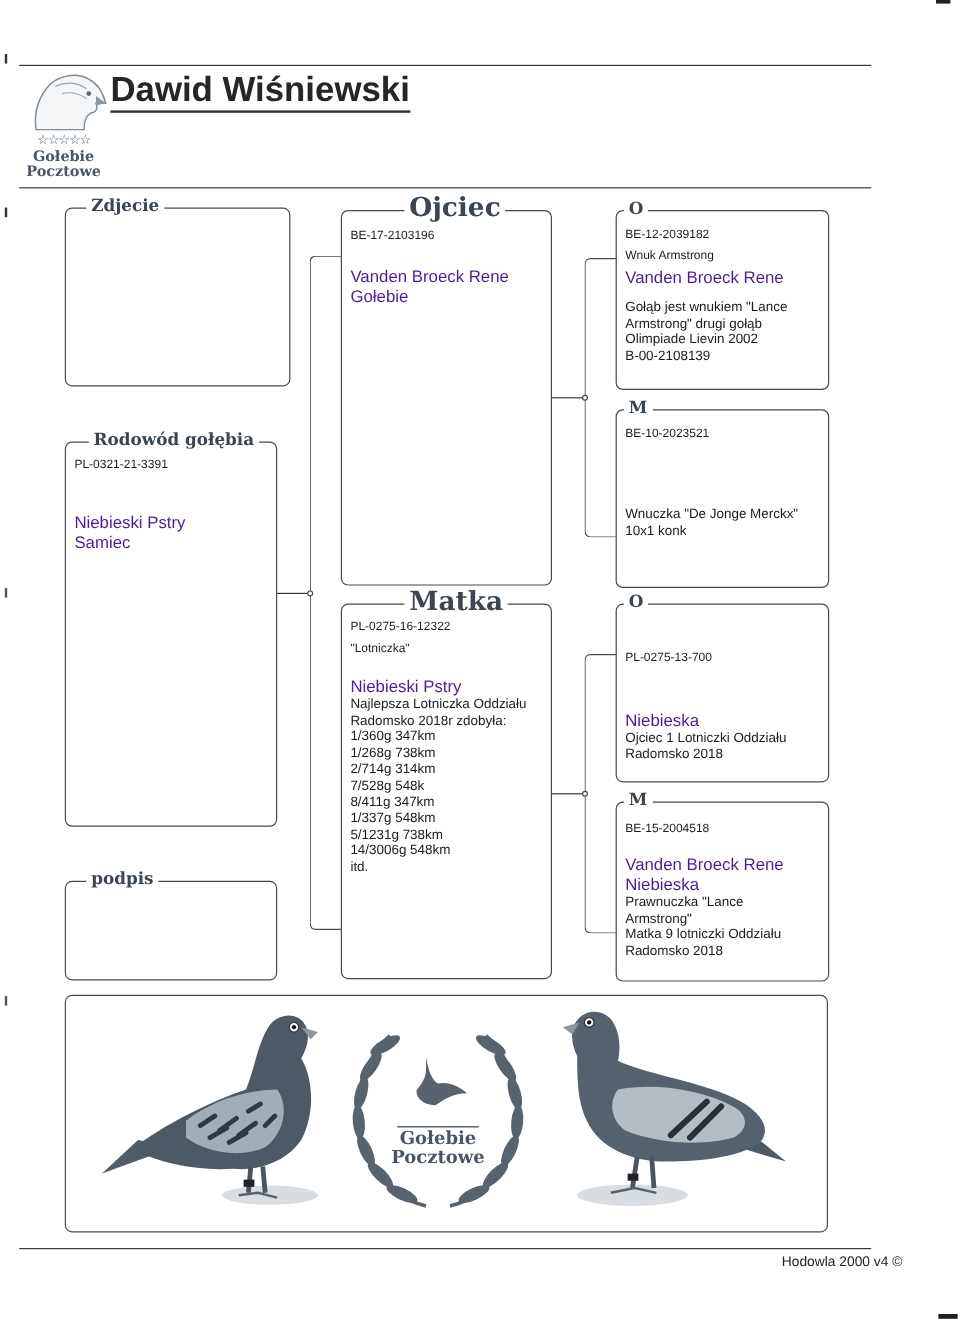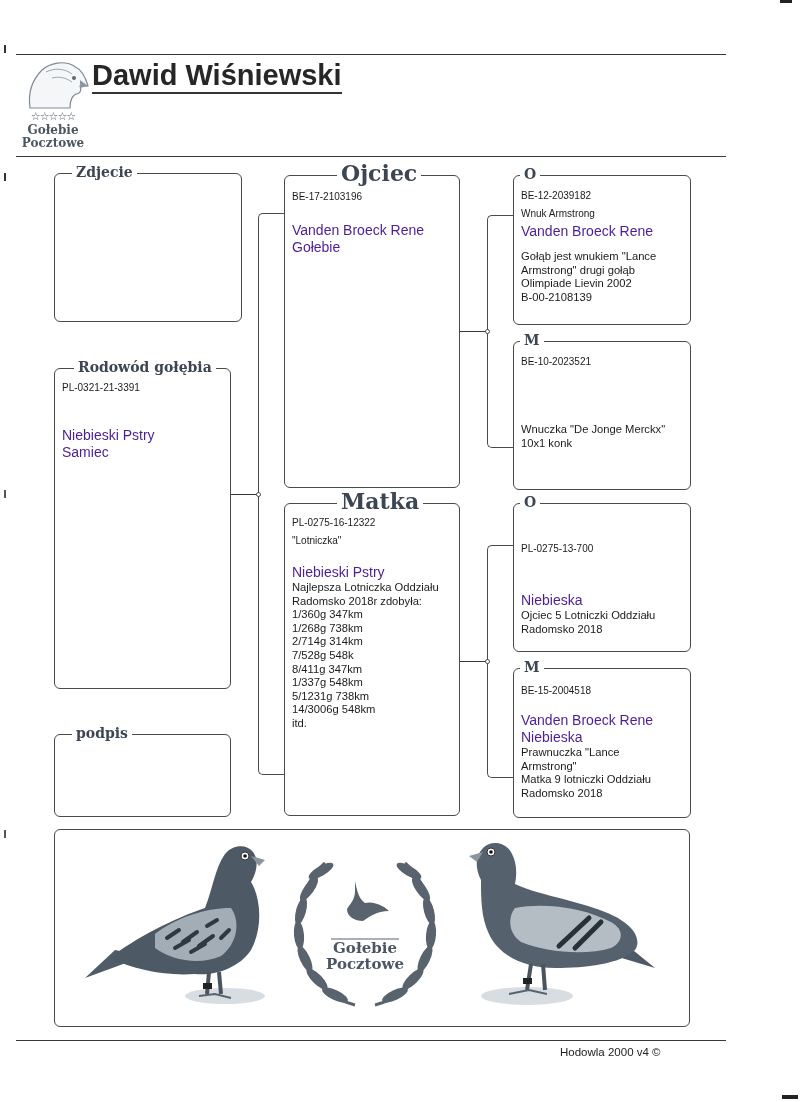--- a/index.html
+++ b/index.html
@@ -152,21 +152,21 @@
     <div class="txt-sm">10x1 konk</div>
   </div>
 </div>
 
 <div class="box" style="left:513px;top:503px;width:178px;height:149px;">
   <span class="legend letter">O</span>
   <div class="content" style="top:13px;margin-top:23px;">
     <div class="ring">PL-0275-13-700</div>
     <div style="height:34px;"></div>
     <div class="txt-md">Niebieska</div>
-    <div class="txt-sm">Ojciec 5 Lotniczki Oddziału</div>
+    <div class="txt-sm">Ojciec 1 Lotniczki Oddziału</div>
     <div class="txt-sm">Radomsko 2018</div>
   </div>
 </div>
 
 <div class="box" style="left:513px;top:668px;width:178px;height:150px;">
   <span class="legend letter">M</span>
   <div class="content" style="top:13px;">
     <div class="ring">BE-15-2004518</div>
     <div style="height:12px;"></div>
     <div class="txt-md">Vanden Broeck Rene</div>
@@ -230,13 +230,13 @@
     <path d="M28 14 L14 18 L22 24 Z" fill="#8c949c"></path>
     <circle cx="36" cy="14" r="4" fill="#fff" stroke="#333" stroke-width="1"></circle>
     <circle cx="36" cy="14" r="1.8" fill="#111"></circle>
     <path d="M76 126 L72 152 M88 126 L90 152" stroke="#4a545e" stroke-width="4"></path>
     <rect x="68" y="140" width="9" height="6" fill="#222"></rect>
     <path d="M54 156 L74 152 L92 156" stroke="#5a636c" stroke-width="2" fill="none"></path>
   </svg>
 </div>
 
 <div class="hline" style="left:16px;top:1040px;width:710px;"></div>
-<div class="abs" style="left:560px;top:1046px;width:160px;text-align:left;font-size:11.5px;color:#222;">Hodowla 2000 v4 ©</div>
+<div class="abs" style="left:592px;top:1046px;width:160px;text-align:right;font-size:11.5px;color:#222;">Hodowla 2000 v4 ©</div>
 
 </body></html>

